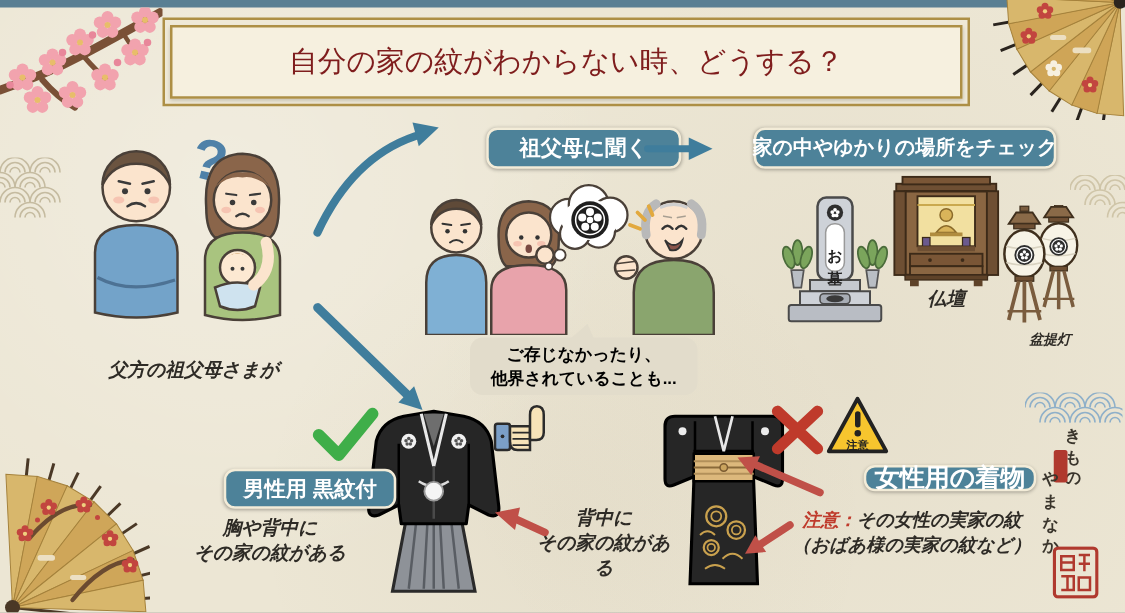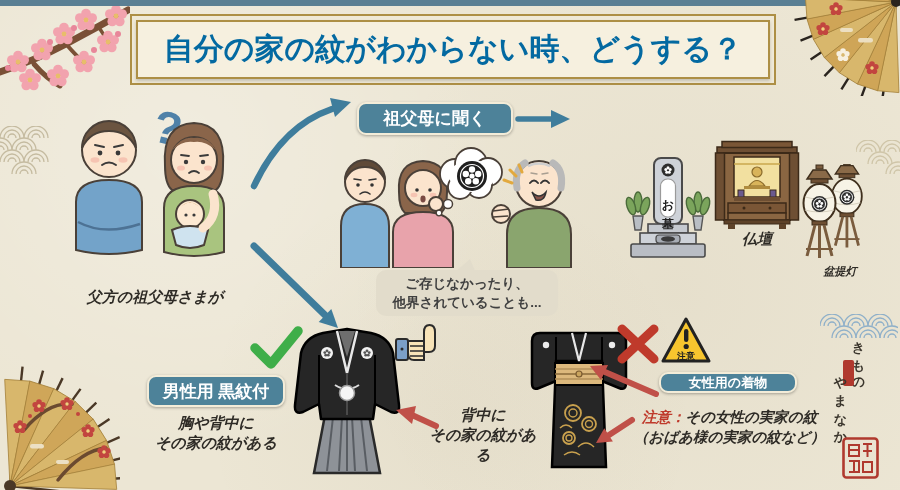--- a/index.html
+++ b/index.html
@@ -14,33 +14,33 @@
   }
   .abs{ position:absolute; }
   #top-strip{ left:0; top:0; width:900px; height:6px; background:#5a7f93; }
 
   
   #title-outer{ left:130px; top:14px; width:646px; height:71px;
     border:2px solid #ad8f45; padding:4px; background:#efe9d7; }
   #title-inner{ width:100%; height:100%; border:2px solid #ad8f45; background:#f6f0df;
     display:flex; align-items:center; justify-content:center;
     box-shadow:0 2px 3px rgba(0,0,0,.18); }
-  #title-text{ font-size:30px; font-weight:700; color:#0369a1; letter-spacing:0px; white-space:nowrap; }
+  #title-text{ font-size:23px; font-weight:400; color:#7f1d1d; letter-spacing:0px; white-space:nowrap; }
 
   
   .tag{ background:#4d8299; border:2px solid #f3ecd8; border-radius:9px; color:#fff;
     font-weight:800; text-align:center; box-shadow:0 1px 3px rgba(0,0,0,.3);
-    display:flex; align-items:center; justify-content:center; white-space:nowrap; }
+    display:flex; align-items:center; justify-content:center; white-space:nowrap;margin-left:32px; }
 
   .cap{ font-weight:800; color:#2e2b26; text-align:center;font-style:italic; }
 
   #speech-bubble{ left:376px; top:270px; width:182px; height:46px; background:#e2dccb;
     border-radius:10px; display:flex; flex-direction:column; align-items:center;
     justify-content:center; }
-  #speech-bubble div{ font-size:13.5px; font-weight:700; color:#404040; line-height:19px; }
+  #speech-bubble div{ font-size:13.5px; font-weight:700; color:#000000; line-height:19px; }
 
   .vtext{ writing-mode:vertical-rl; font-weight:700; color:#3a352c; }
   #brand-stamp{ left:843px; top:360px; width:11px; height:26px; background:#b0392e; border-radius:2px; }
 
   #grave-plaque-label{ left:660px; top:183px; width:16px; height:34px; writing-mode:vertical-rl;
     font-size:12px; font-weight:800; color:#222; text-align:center; letter-spacing:2px; }
 
   .note-red{ color:#bf3a2b; }
   svg{ display:block; }
 </style>
@@ -203,20 +203,21 @@
       <circle cx="78" cy="62" r="2" fill="#c2453f"></circle>
   </svg>
 
   <div id="title-outer" class="abs">
     <div id="title-inner">
       <span id="title-text">自分の家の紋がわからない時、どうする？</span>
     </div>
   </div>
 
   <div class="tag abs" style="left:357px;top:102px;width:156px;height:33px;font-size:17px">祖父母に聞く</div>
+  <div class="tag abs" style="left:571px;top:102px;width:242px;height:33px;font-size:16px">家の中やゆかりの場所をチェック</div>
 
   <svg class="abs" style="left:248px;top:96px" width="110" height="94">
     <path d="M6 90 Q34 30 84 13" stroke="#3f7d9c" stroke-width="6.5" fill="none" stroke-linecap="round"></path>
     <polygon points="103,6 82,2 87,21" fill="#3f7d9c"></polygon>
   </svg>
   <svg class="abs" style="left:246px;top:240px" width="104" height="100">
     <path d="M8 6 L80 76" stroke="#3f7d9c" stroke-width="7" fill="none" stroke-linecap="round"></path>
     <polygon points="92,88 72.7,81.9 85.3,68.9" fill="#3f7d9c"></polygon>
   </svg>
   <svg class="abs" style="left:515px;top:106px" width="58" height="26">
@@ -494,21 +495,21 @@
     <path d="M6 6 L38 36 M38 6 L6 36" stroke="#bf3a2b" stroke-width="9" stroke-linecap="round"></path>
   </svg>
 
   <svg class="abs" style="left:660px;top:316px" width="52" height="50" viewBox="0 0 52 50">
     <path d="M26 3 L49 45 L3 45 Z" fill="#f7c52e" stroke="#222" stroke-width="3" stroke-linejoin="round"></path>
     <rect x="24" y="13" width="4.4" height="13" rx="2.2" fill="#222"></rect>
     <circle cx="26.2" cy="30.5" r="2.6" fill="#222"></circle>
     <text x="26" y="43" font-size="9" font-weight="bold" fill="#222" text-anchor="middle">注意</text>
   </svg>
 
-  <div class="tag abs" style="left:659px;top:372px;width:138px;height:21px;font-size:13px">女性用の着物</div>
+  <div class="tag abs" style="left:659px;top:372px;width:138px;height:21px;font-size:20px">女性用の着物</div>
 
   <svg class="abs" style="left:582px;top:356px" width="78" height="42">
     <path d="M74 38 L23 16" stroke="#c05048" stroke-width="6" fill="none" stroke-linecap="round"></path>
     <polygon points="8,10 26,9 19,24" fill="#c05048"></polygon>
   </svg>
 
   <svg class="abs" style="left:592px;top:412px" width="44" height="34">
     <path d="M40 8 L17 23" stroke="#c05048" stroke-width="6" fill="none" stroke-linecap="round"></path>
     <polygon points="4,31 12.3,16.2 20.9,29.6" fill="#c05048"></polygon>
   </svg>

